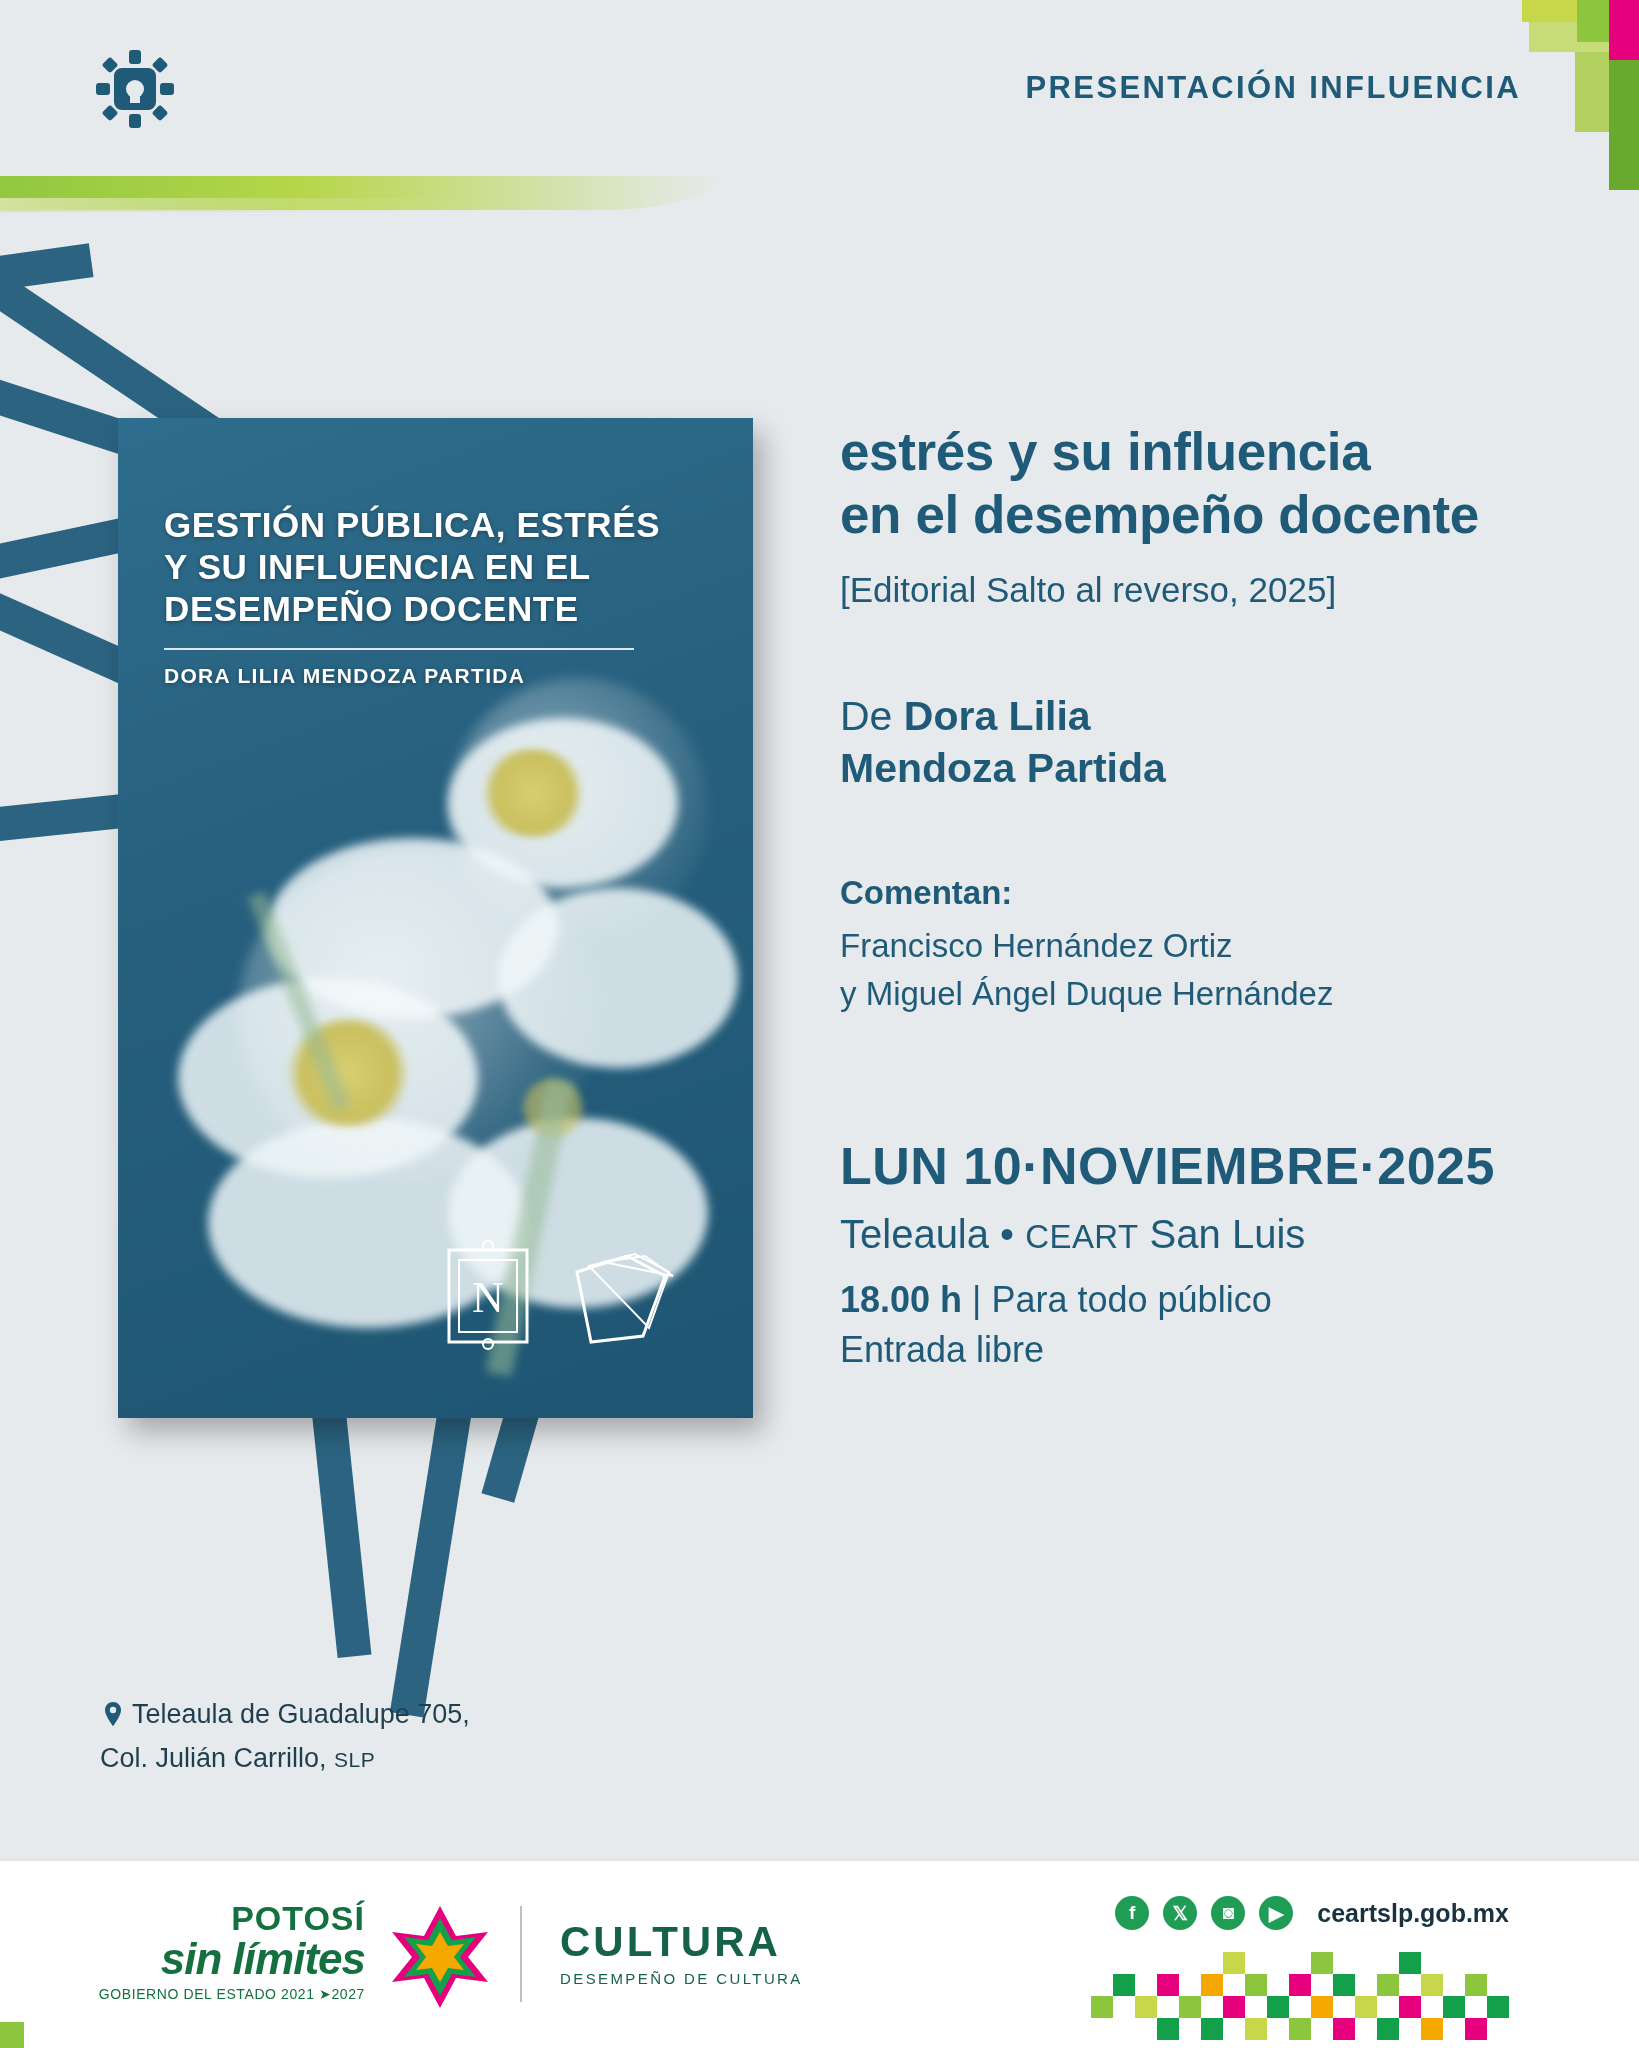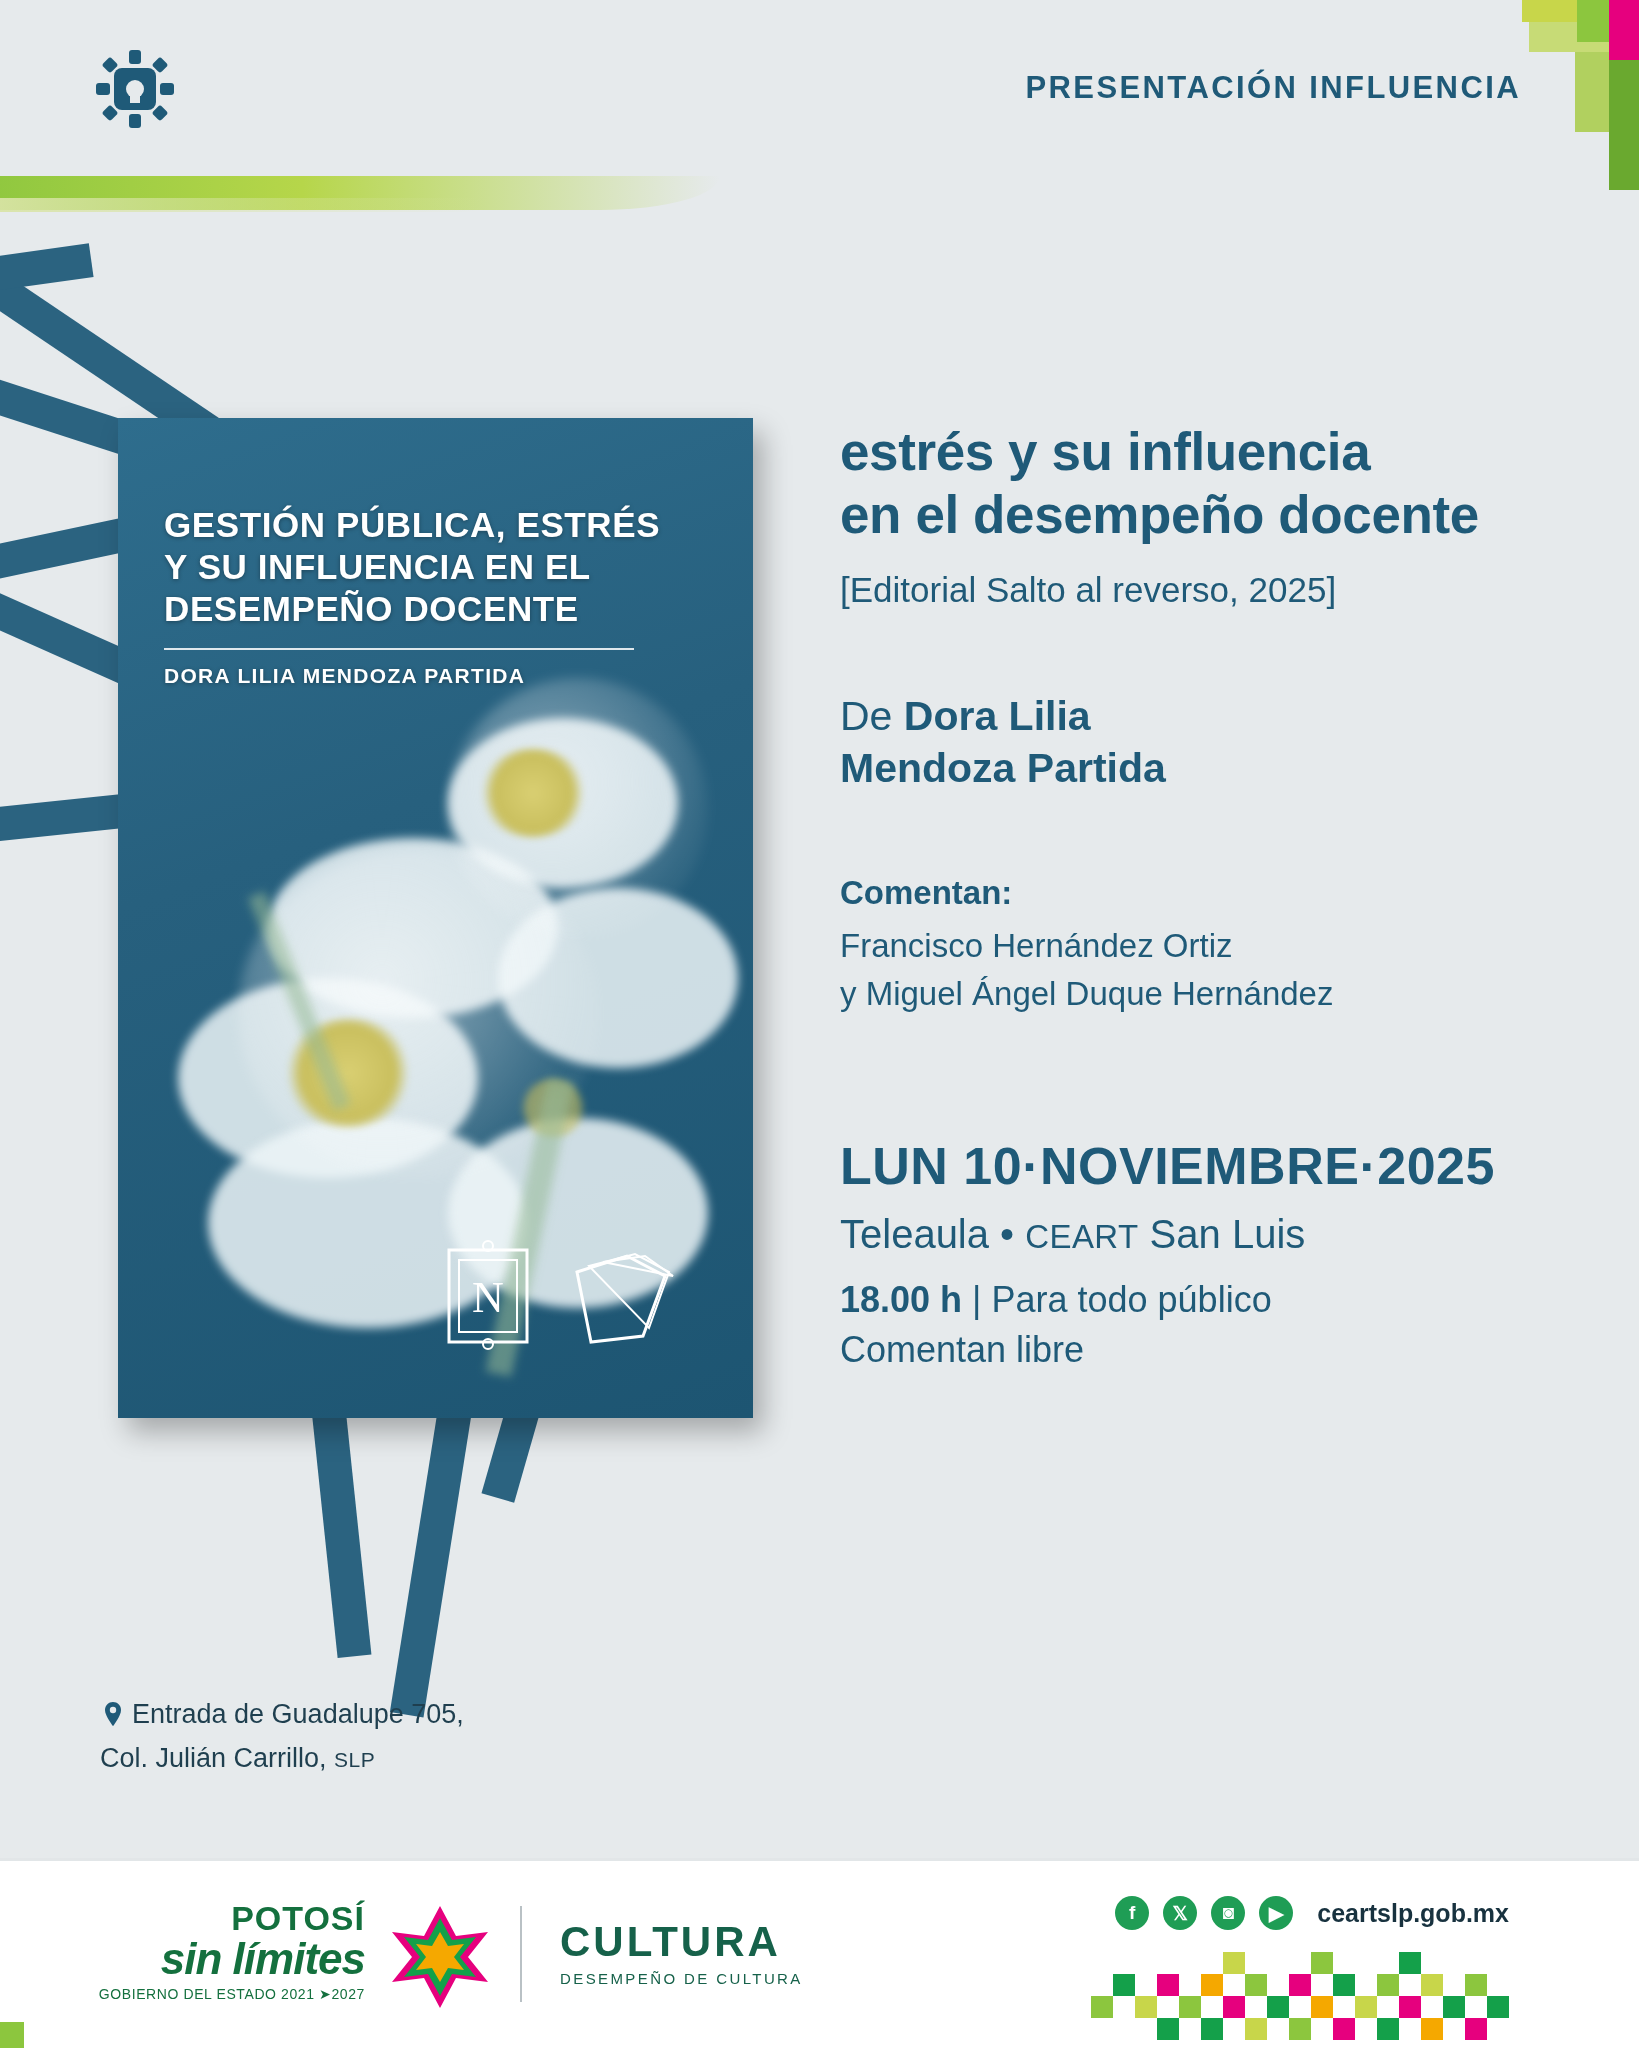--- a/index.html
+++ b/index.html
@@ -534,31 +534,31 @@
 
     <div class="ev-comment-label">Comentan:</div>
     <div class="ev-comment">
       <div>Francisco Hernández Ortiz</div>
       <div>y Miguel Ángel Duque Hernández</div>
     </div>
 
     <div class="ev-date">LUN 10·NOVIEMBRE·2025</div>
     <div class="ev-venue"><span>Teleaula • </span><span class="sc">CEART</span><span> San Luis</span></div>
     <div class="ev-time"><b>18.00 h</b><span class="sep"> | </span><span>Para todo público</span></div>
-    <div class="ev-free">Comentan libre</div>
+    <div class="ev-free">Entrada libre</div>
   </div>
 
   <div class="address">
     <div>
       <span class="pin">
         <svg viewBox="0 0 26 26" width="26" height="26" aria-hidden="true">
           <path d="M13 1C8.6 1 5 4.5 5 8.9 5 15 13 25 13 25s8-10 8-16.1C21 4.5 17.4 1 13 1z" fill="#1f5a78"></path>
           <circle cx="13" cy="9" r="3.2" fill="#e6eaec"></circle>
         </svg>
-      </span><span>Entrada de Guadalupe 705,</span>
+      </span><span>Teleaula de Guadalupe 705,</span>
     </div>
     <div><span>Col. Julián Carrillo, </span><span class="sc">SLP</span></div>
   </div>
 
   <div class="footer">
     <div class="footer-line"></div>
 
     <div class="potosi">
       <div class="l1">POTOSÍ</div>
       <div class="l2">sin límites</div>

